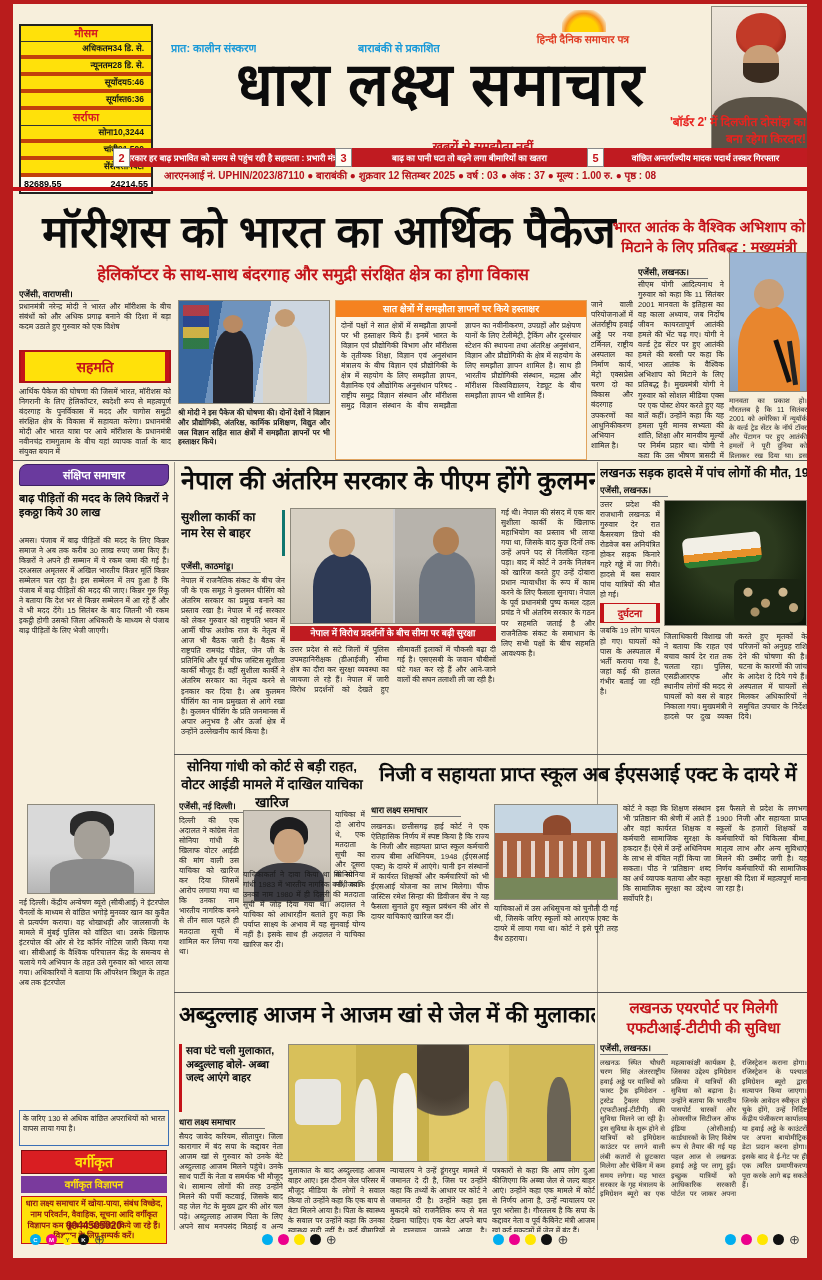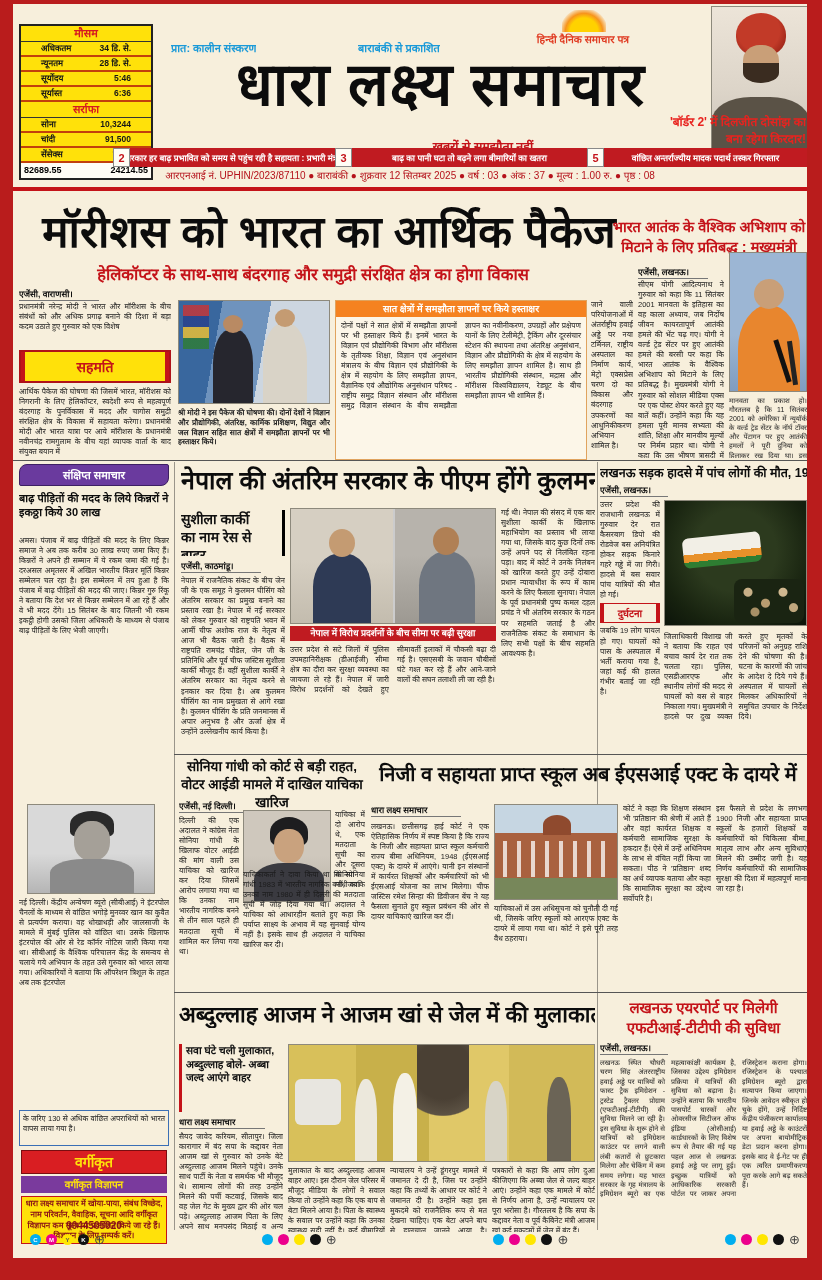--- a/index.html
+++ b/index.html
@@ -11,52 +11,52 @@
   .bt{font-size:7.5px;line-height:1.34;text-align:justify;color:#1b1b1b;}
   .by{font-size:8.5px;font-weight:bold;color:#111;border-bottom:1px solid #777;padding-bottom:1px;}
   .ph{position:absolute;border:1px solid #8d897c;overflow:hidden;}
   .ph i{position:absolute;display:block;}
   .cap{font-size:7.5px;line-height:1.3;text-align:justify;color:#222;}
   .hrule{position:absolute;background:#555;}
   .vrule{position:absolute;background:#9a958a;}
   
   .weather{left:6px;top:20px;width:134px;background:#ffe10a;border:2px solid #222;font-weight:bold;}
   .w-title{text-align:center;color:#d61920;font-size:11px;font-weight:bold;line-height:15px;border-bottom:1px solid #333;}
-  .w-row{display:flex;justify-content:space-between;padding:0 20px;font-size:8.5px;line-height:13px;border-bottom:2px solid #c2410c;color:#171717;}
+  .w-row{display:flex;justify-content:flex-end;padding:0 7px;font-size:8.5px;line-height:13px;border-bottom:4px solid #c2410c;color:#171717;}
   .w-foot{display:flex;justify-content:space-between;padding:0 3px;font-size:9px;line-height:15px;background:#fffdf5;color:#000;}
   .ednote{font-size:11px;font-weight:bold;color:#1b9ad8;}
   .mast{font-size:60px;font-weight:900;color:#0c0c0c;white-space:nowrap;text-align:center;line-height:1.15;letter-spacing:1px;}
   .tagline{font-size:12.5px;font-weight:bold;color:#c41319;text-align:center;}
   .daily{font-size:10.5px;font-weight:bold;color:#e03c23;text-align:center;}
   .sun{position:absolute;left:549px;top:6px;width:44px;height:22px;
        background:radial-gradient(circle at 50% 100%,#ffd200 0 45%,#f7941d 60%,rgba(247,148,29,.25) 75%,transparent 78%);}
   .dcap{font-size:12px;font-weight:bold;color:#e8231f;text-align:right;line-height:1.4;z-index:6;}
   .strip{position:absolute;left:100px;top:144px;width:694px;height:19px;display:flex;align-items:stretch;}
   .tnum{width:17px;background:#fffdf5;border:1px solid #8a8a8a;color:#c41319;font-weight:900;font-size:11px;
         display:flex;align-items:center;justify-content:center;}
   .tbar{background:#c01b21;color:#fff;font-size:8.5px;font-weight:bold;display:flex;align-items:center;justify-content:center;
         padding:0 5px;white-space:nowrap;overflow:hidden;}
-  .publine{font-size:10px;font-weight:normal;color:#b5121b;text-align:center;white-space:nowrap;}
+  .publine{font-size:10px;font-weight:bold;color:#b5121b;text-align:center;white-space:nowrap;}
   .redrule{position:absolute;left:0;top:183px;width:794px;height:4px;background:#c41319;}
   
   .h-black{font-weight:900;color:#0c0c0c;}
   .h-red{font-weight:800;color:#c41319;}
   .ctr{text-align:center;}
   .nw{white-space:nowrap;}
   
   .sahmati{border:2px solid #b01218;background:#ffe10a;box-shadow:inset 4px 0 0 #c41319,inset -4px 0 0 #c41319;
            color:#c41319;font-size:14px;font-weight:900;text-align:center;padding:5px 0;margin:4px 0;}
   .moubox{border:1px solid #e0a35e;background:#fcf6e8;}
   .mouhead{background:#f58220;color:#fff;font-size:9.5px;font-weight:bold;text-align:center;line-height:16px;}
   .moubody{padding:4px 5px;column-count:2;column-gap:8px;height:140px;}
   .purple{background:#6a3a9e;border:1px solid #3d1f63;color:#fff;font-size:11px;font-weight:bold;
           text-align:center;line-height:20px;border-radius:8px 2px 8px 2px;}
   .durg{border:1.5px solid #c41319;box-shadow:inset 3px 0 0 #c41319,inset -3px 0 0 #c41319;color:#c41319;
         font-weight:900;font-size:10px;text-align:center;padding:2px 0;margin:3px 0;}
-  .kick{font-size:14px;font-weight:800;color:#111;border-right:3px solid #000000;padding-right:21px;line-height:1.3;}
+  .kick{font-size:12px;font-weight:800;color:#111;border-right:3px solid #0f766e;padding-right:21px;line-height:1.3;}
   .kick2{font-size:10.5px;font-weight:800;color:#111;box-shadow:inset 3px 0 0 #c41319;padding-left:7px;line-height:1.3;}
   .tailbox{border:1px solid #3b6fb5;padding:3px;}
   .cl-title{background:#d91e22;border:1px solid #7a0d10;color:#ffe10a;font-size:14px;font-weight:900;text-align:center;line-height:22px;}
   .cl-sub{background:#7a3a9d;color:#ffe10a;font-size:10px;font-weight:bold;text-align:center;line-height:17px;}
   .cl-body{background:#ffe10a;border:1.5px solid #c41319;color:#8a1218;font-size:8px;font-weight:bold;
            text-align:center;line-height:1.35;padding:2px;}
   .reg{display:flex;align-items:center;gap:5px;}
   .reg i{width:11px;height:11px;border-radius:50%;display:flex;align-items:center;justify-content:center;
          font-size:6px;font-weight:bold;color:#fff;font-style:normal;}
   .reg .c{background:#00aeef;}.reg .m{background:#ec008c;}.reg .y{background:#ffe600;color:#555;}.reg .k{background:#111;}

